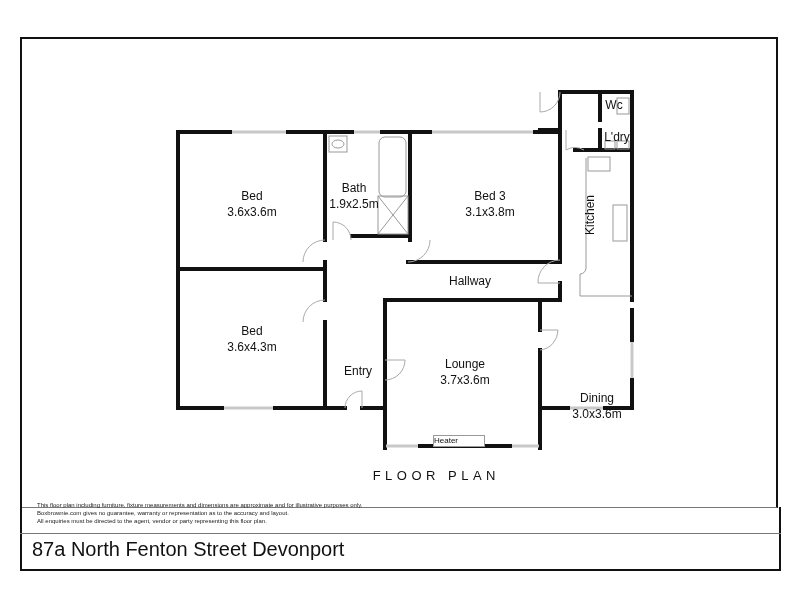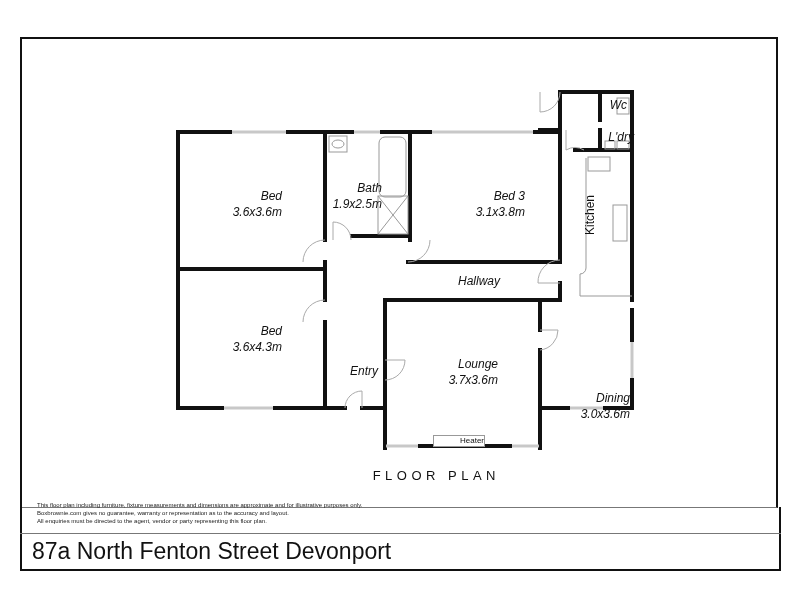--- a/index.html
+++ b/index.html
@@ -4,30 +4,30 @@
   <style>
     html, body { margin: 0; padding: 0; background: #ffffff; }
     body { width: 800px; height: 600px; position: relative; overflow: hidden;
            font-family: "Liberation Sans", "DejaVu Sans", sans-serif; color: #111; }
     .frame { position: absolute; left: 20px; top: 37px; width: 758px; height: 471px;
              border: 2px solid #111; box-sizing: border-box; border-bottom: 1px solid #777; }
     .footer-frame { position: absolute; left: 20px; top: 507px; width: 761px; height: 64px;
              border: 2px solid #111; border-top: none; box-sizing: border-box; }
     .footer-divider { position: absolute; left: 20px; top: 533px; width: 761px; height: 1px; background: #777; }
     .plan { position: absolute; left: 0; top: 0; }
-    .room-label { position: absolute; text-align: right; font-size: 12px; line-height: 16px; white-space: nowrap; font-style: italic; }
+    .room-label { position: absolute; text-align: center; font-size: 12px; line-height: 16px; white-space: nowrap; }
     .room-label span { display: block; }
     .title { position: absolute; left: 300px; top: 468px; width: 200px; text-align: right;
              font-size: 13px; letter-spacing: 4.5px; }
     .disclaimer { position: absolute; left: 37px; top: 501px; font-size: 6px; line-height: 8px; color: #222; }
     .disclaimer div { white-space: nowrap; }
-    .address { position: absolute; left: 32px; top: 538px; font-size: 23px; color: #111; }
+    .address { position: absolute; left: 32px; top: 538px; font-size: 20px; color: #111; }
     .kitchen-label { position: absolute; left: 570px; top: 208px; font-size: 12px; transform: rotate(-90deg); transform-origin: center; }
     .heater-label { position: absolute; left: 433px; top: 435px; width: 50px; height: 10px; font-size: 8px; line-height: 10px;
-                    text-align: right; border: 1px solid #999; background:#fff; }
+                    text-align: left; border: 1px solid #999; background:#fff; }
   </style>
 </head>
 <body>
 
 <div class="frame"></div>
 <div class="footer-frame"></div>
 <div class="footer-divider"></div>
 
 <svg class="plan" width="800" height="600">
   <g stroke="#111" stroke-width="4" fill="none" stroke-linecap="square">

